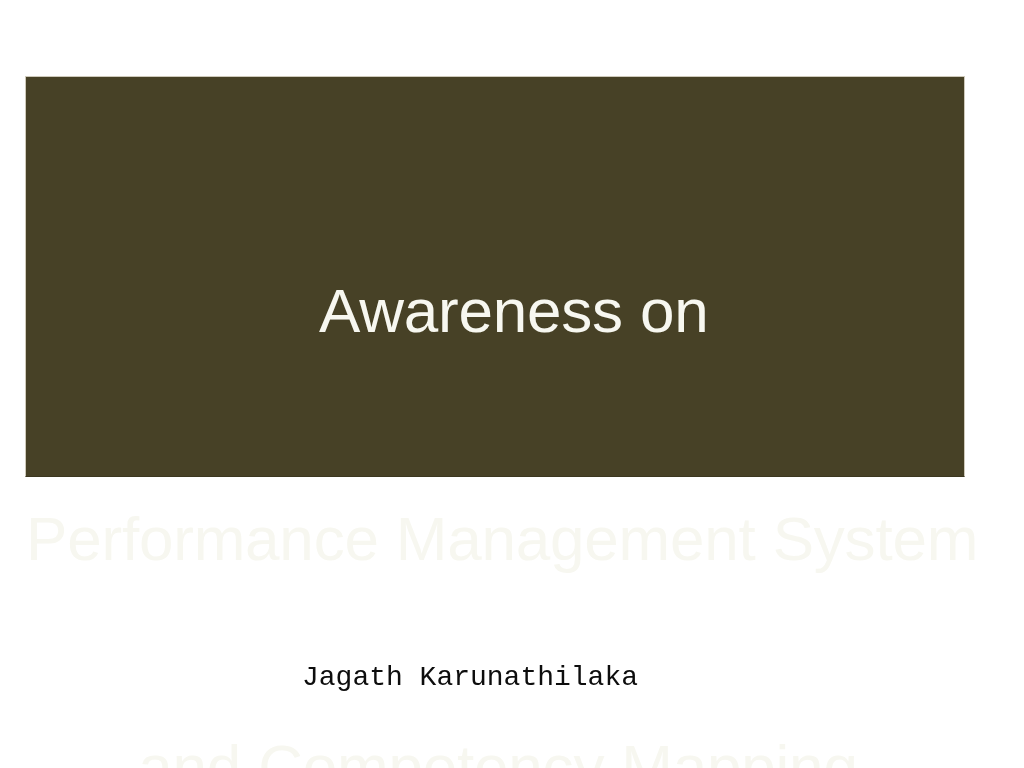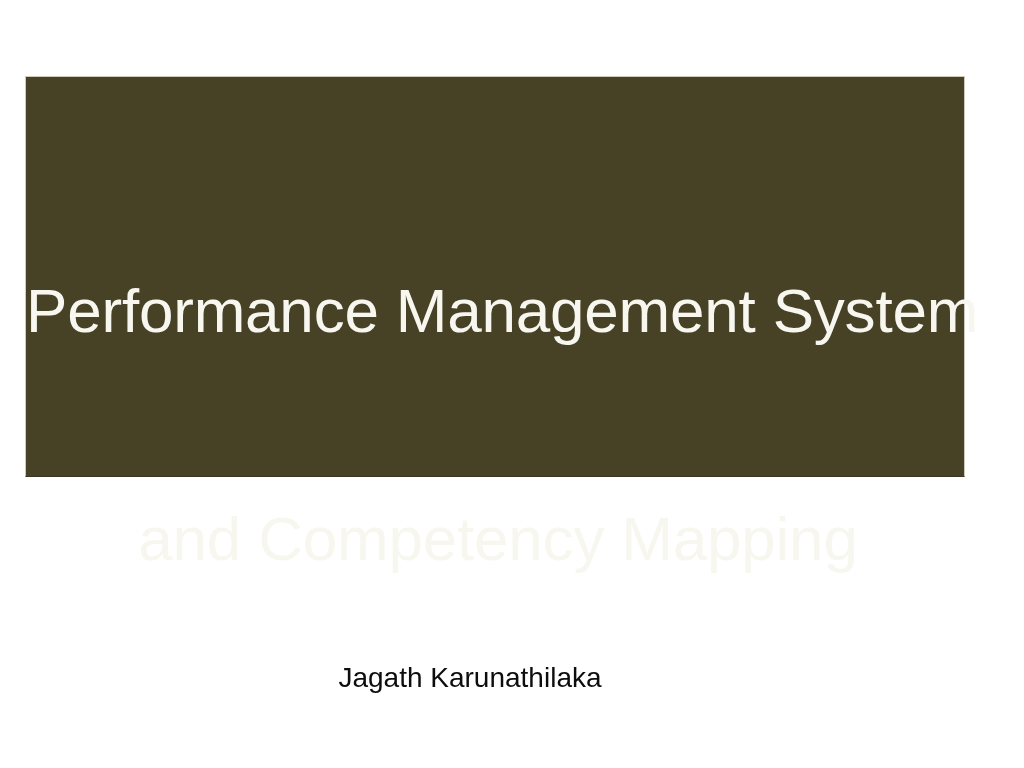--- a/index.html
+++ b/index.html
@@ -79,29 +79,31 @@
     font-family: "Liberation Sans", "DejaVu Sans", sans-serif;
     font-weight: 400;
     font-size: 28px;
     line-height: 45px;
     white-space: pre;
   }
 
   .presenter-line {
     display: block;
     white-space: pre;
+    font-family: Liberation Mono, monospace;
   }
 </style>
 </head>
 <body>
 
 <div class="slide">
 
   <div class="title-banner">
     <div class="title-text">
+      <span class="title-line line-1"> Awareness on</span>
       <span class="title-line line-2">Performance Management System</span>
       <span class="title-line line-3">and Competency Mapping</span>
     </div>
   </div>
 
   <div class="presenter-block">
     <span class="presenter-line">Jagath Karunathilaka</span>
     
   </div>
 

